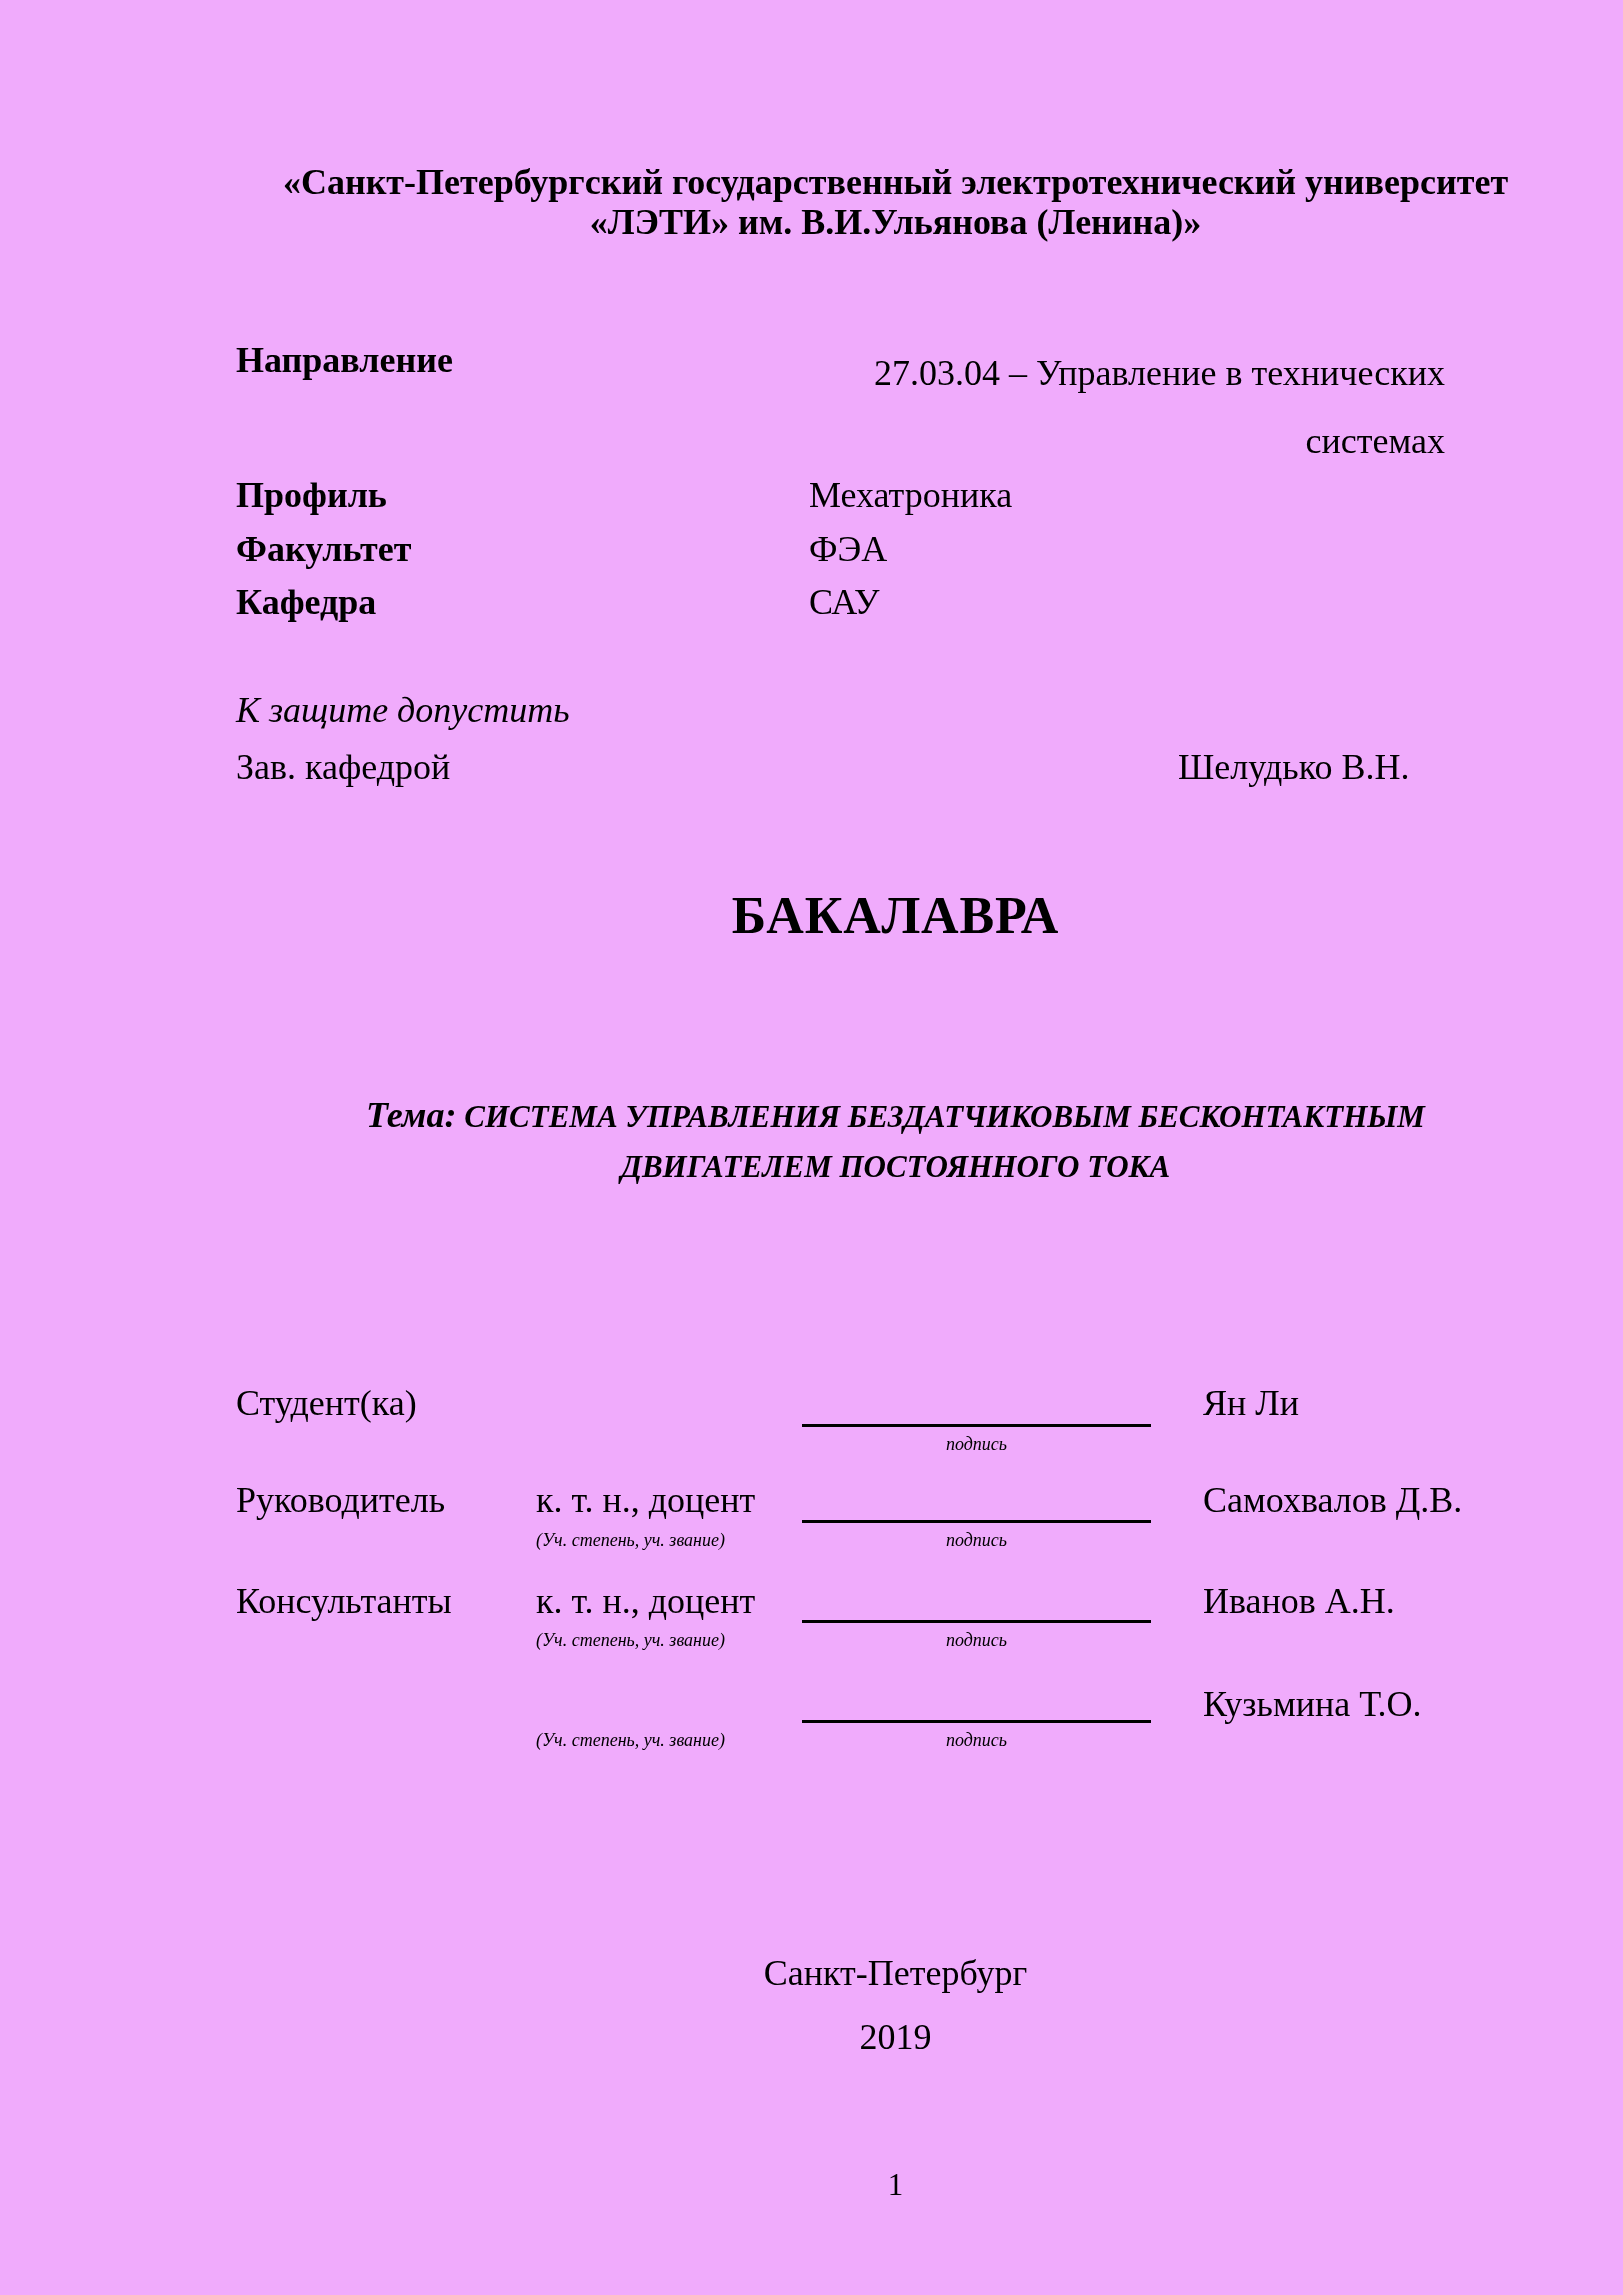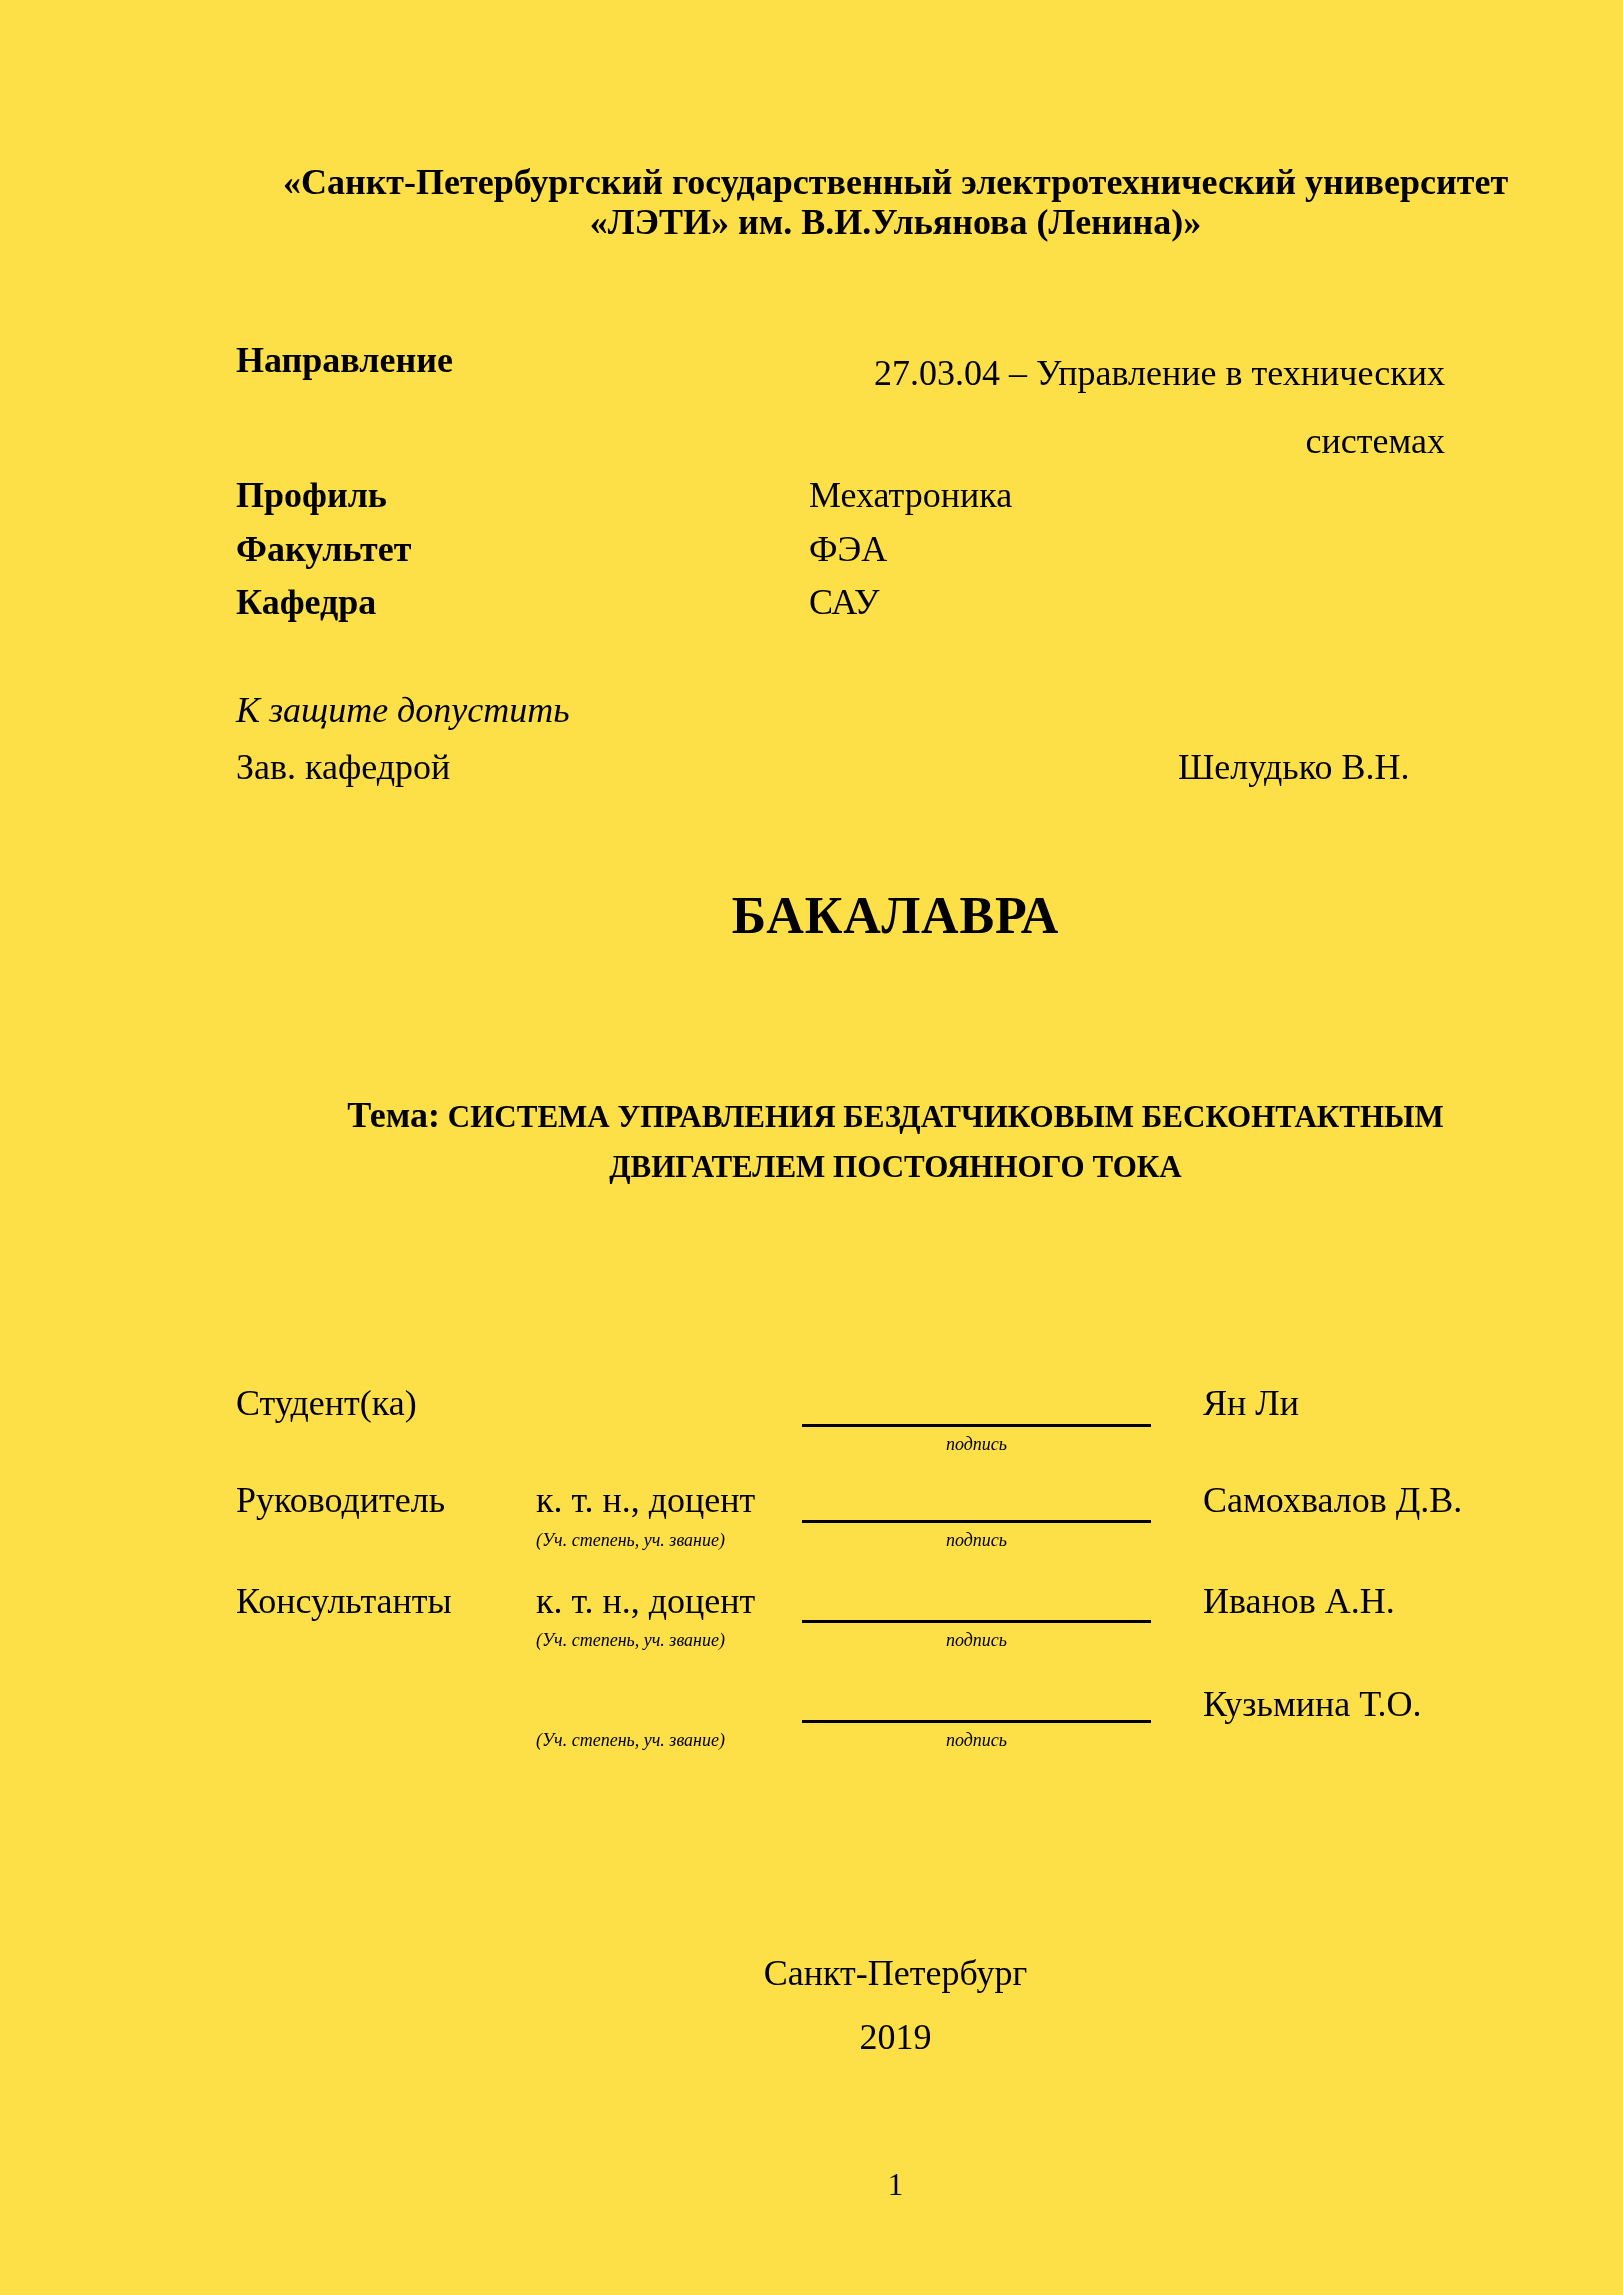--- a/index.html
+++ b/index.html
@@ -1,30 +1,30 @@
 <!DOCTYPE html>
 <html style="font-size:12.6px"><head>
 <meta charset="utf-8">
 <style>
   html,body{margin:0;padding:0;background:#ffffff;}
   .page{
     position:relative;
     width:1623px;height:2295px;
-    background:#fde047;color:#000000;
+    background:#f0abfc;color:#000000;
     font-family:"Liberation Serif","DejaVu Serif",serif;
     overflow:hidden;
   }
   .abs{position:absolute;white-space:nowrap;}
   .center{left:236px;width:1319px;text-align:center;}
   .b{font-weight:bold;}
   .i{font-style:italic;}
   .fs-body{font-size:36px;line-height:42px;}
   .fs-header{font-size:36px;line-height:39px;}
   .fs-title{font-size:52px;line-height:61px;letter-spacing:0.8px;}
-  .fs-topic{font-size:31px;line-height:38px;}
+  .fs-topic{font-size:31px;line-height:38px;font-style:italic;}
   .fs-topic-label{font-size:36px;}
   .fs-small{font-size:18px;line-height:25px;}
   .fs-page{font-size:31px;line-height:35px;}
   .value-wrap{white-space:normal;width:636px;line-height:68px;text-align:right;}
   .sig-line{height:3.1px;background:#000000;}
   .sig-caption{left:802px;width:349px;text-align:center;}
 </style>
 </head>
 <body>
 

